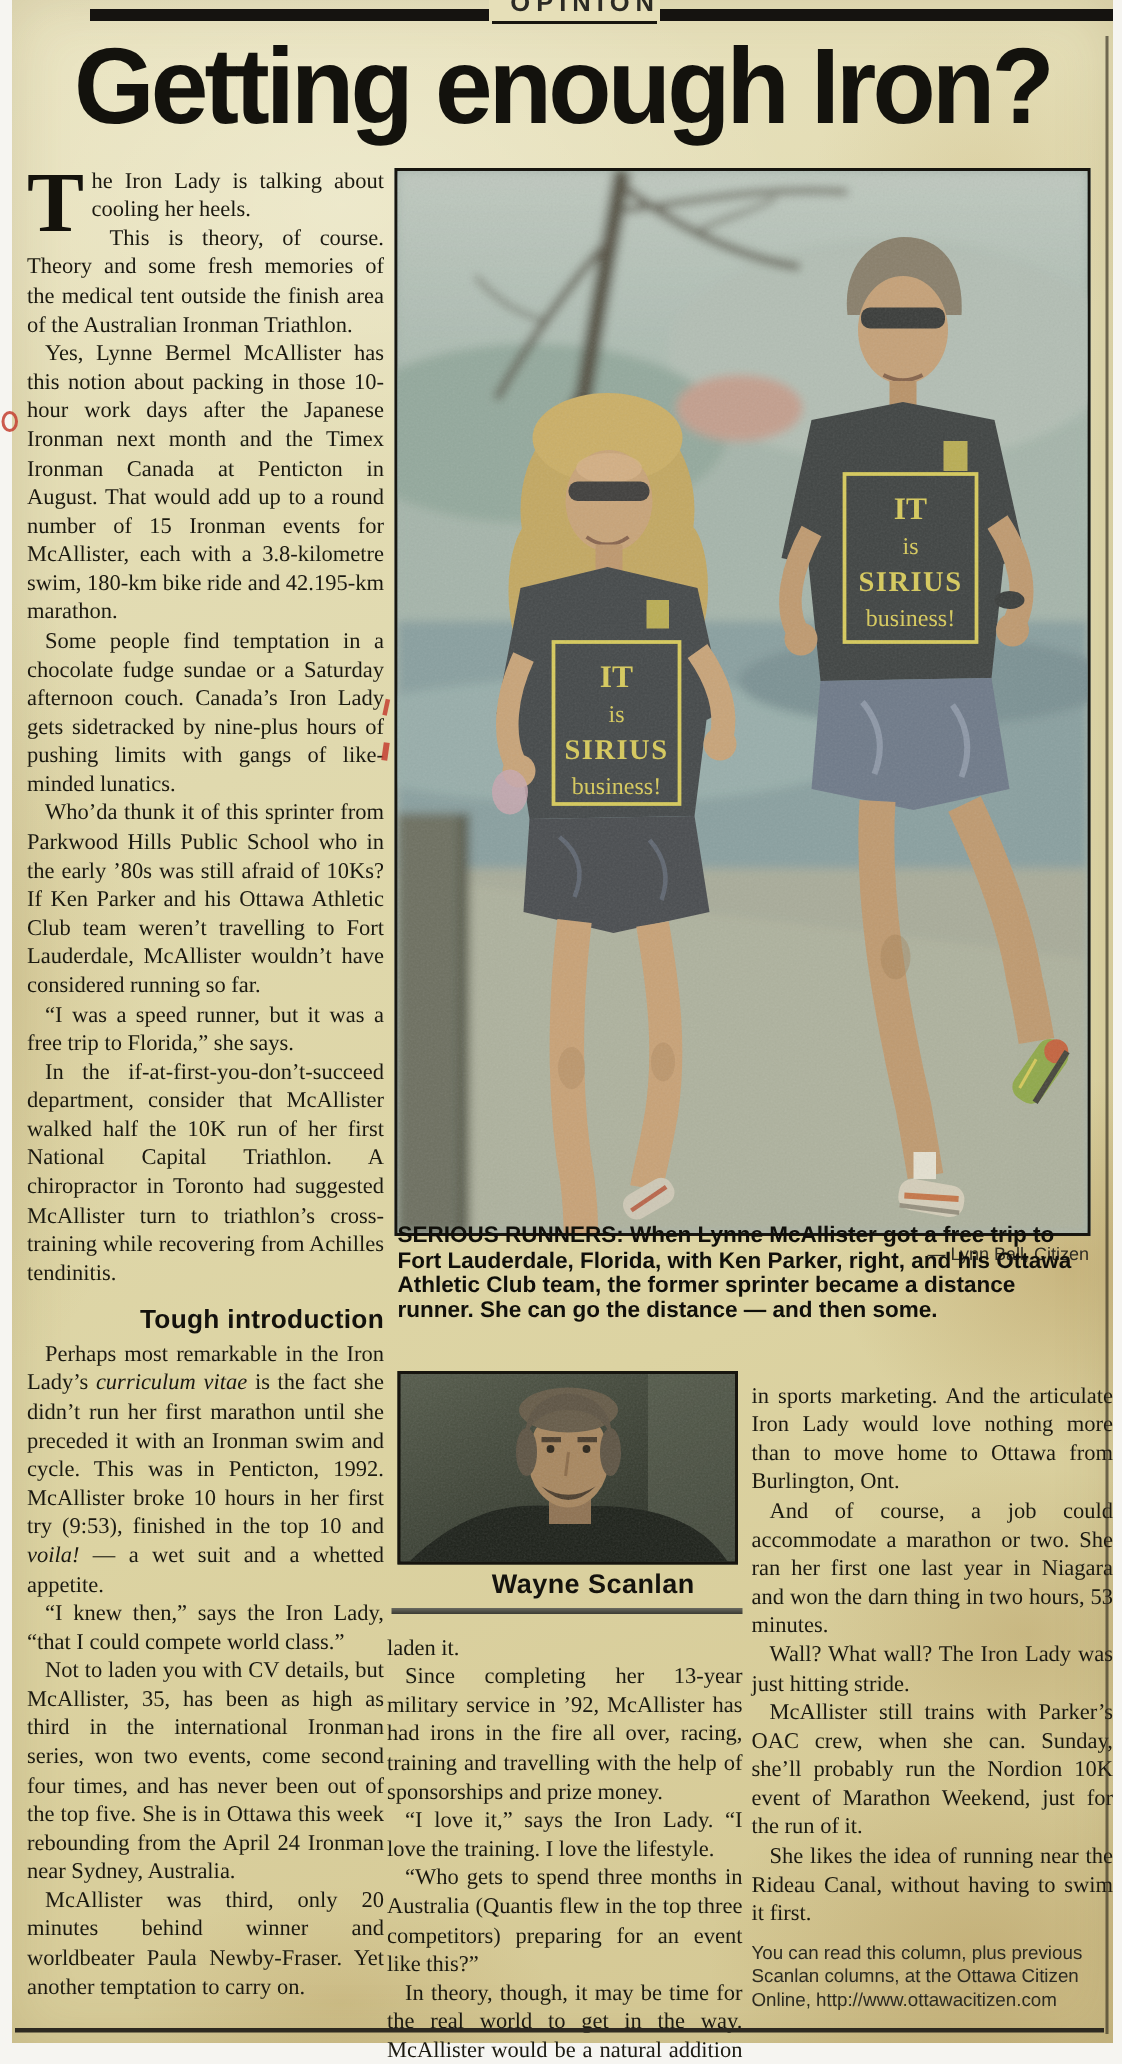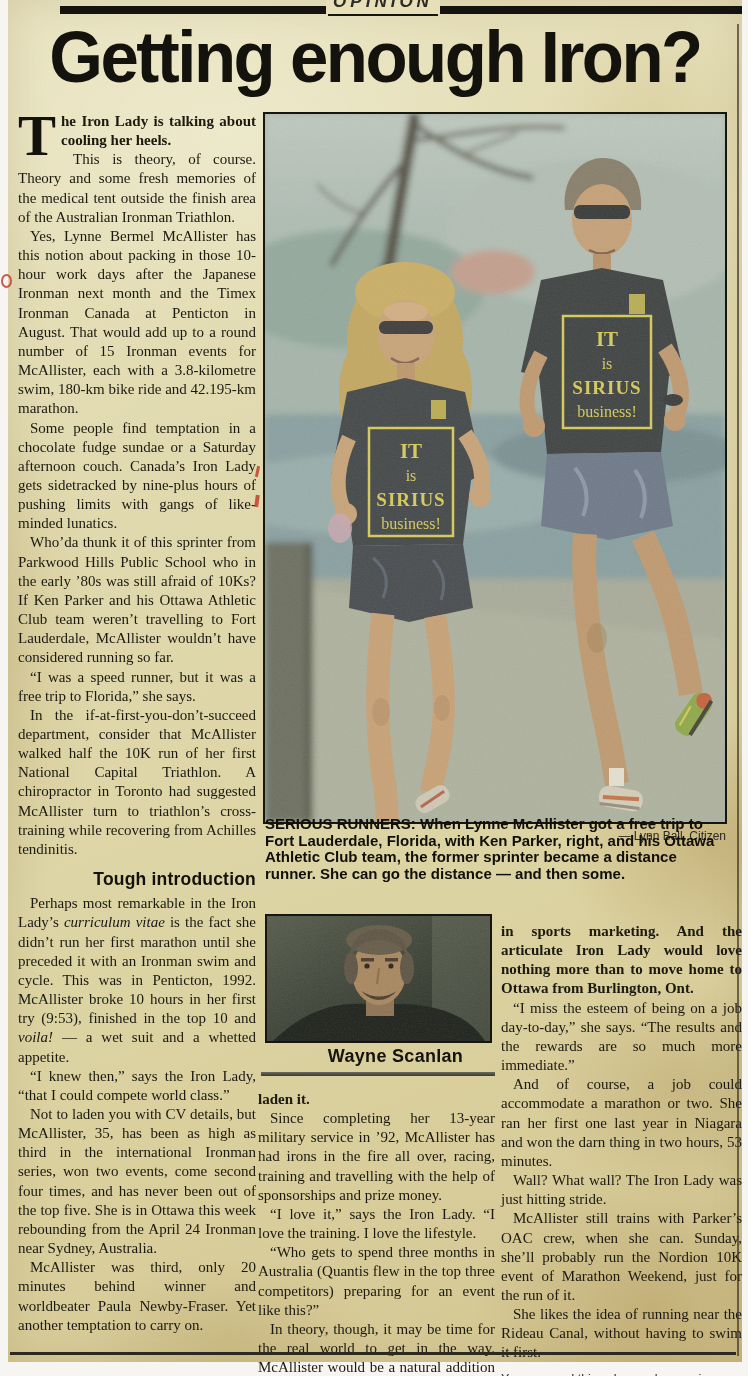--- a/index.html
+++ b/index.html
@@ -18,38 +18,38 @@
       radial-gradient(160px 160px at 88% 9%,  rgba(180,150,80,.16), rgba(180,150,80,0) 70%),
       radial-gradient(120px 340px at 0% 48%,  rgba(185,160,95,.22), rgba(185,160,95,0) 75%),
       radial-gradient(210px 160px at 92% 80%, rgba(146,108,44,.22), rgba(146,108,44,0) 70%),
       radial-gradient(400px 260px at 30% 10%, rgba(255,255,245,.30), rgba(255,255,245,0) 75%),
       linear-gradient(160deg,#e9e3c0 0%, #e0d9ae 35%, #dcd3a2 65%, #d3c692 100%);
     box-shadow: inset 0 0 40px rgba(120,100,50,.18);
   }
   .topbar{position:absolute;left:52px;top:6px;width:682px;height:8px;background:#151310;}
   .opinion-gap{
     position:absolute;left:318px;top:0px;width:114px;height:14px;
-    background:#e6dfb8; overflow:hidden; text-align:center;font-style:italic;
+    background:#e6dfb8; overflow:hidden; text-align:right;
   }
   .opinion-word{
     display:block;margin-top:-8px;
     font-family:"Liberation Sans",sans-serif;font-weight:bold;
     font-size:17px;letter-spacing:4px;color:#2b2a24;
   }
   .opinion-underline{position:absolute;left:320px;top:14px;width:110px;height:2px;background:#17150f;}
   .headline{
     position:absolute;left:0;top:18px;width:100%;margin:0;
     text-align:center;
     font-family:"Liberation Sans",sans-serif;font-weight:bold;
     font-size:69px;letter-spacing:-2.5px;color:#13120d;
     transform:scaleY(1.04);
   }
   .col{position:absolute;font-size:15px;line-height:19.15px;color:#1b1910;text-align:justify;}
   .col p{margin:0;text-indent:12px;}
-  .col p.noindent{text-indent:0;font-weight:bold;}
+  .col p.noindent{text-indent:0;}
   .col-left{left:10px;top:112px;width:238px;}
   .col-mid{left:250px;top:1090px;width:237px;}
   .col-right{left:493px;top:922px;width:241px;}
   .dropcap{
     float:left;
     font-family:"Liberation Serif",serif;font-weight:bold;
     font-size:57px;line-height:44px;
     padding:2px 5px 0 0;color:#14120c;
   }
   .subhead{
@@ -295,21 +295,20 @@
   <div class="col col-mid">
     <p class="noindent">laden it.</p>
     <p>Since completing her 13-year military service in ’92, McAllister has had irons in the fire all over, racing, training and travelling with the help of sponsorships and prize money.</p>
     <p>“I love it,” says the Iron Lady. “I love the training. I love the lifestyle.</p>
     <p>“Who gets to spend three months in Australia (Quantis flew in the top three competitors) preparing for an event like this?”</p>
     <p>In theory, though, it may be time for the real world to get in the way. McAllister would be a natural addition to the PR department of a firm with an eye to following Corel’s lead</p>
   </div>
 
   <div class="col col-right">
     <p class="noindent">in sports marketing. And the articulate Iron Lady would love nothing more than to move home to Ottawa from Burlington, Ont.</p>
-    <p>“I miss the esteem of being on a job day-to-day,” she says. “The results and the rewards are so much more immediate.”</p>
     <p>And of course, a job could accommodate a marathon or two. She ran her first one last year in Niagara and won the darn thing in two hours, 53 minutes.</p>
     <p>Wall? What wall? The Iron Lady was just hitting stride.</p>
     <p>McAllister still trains with Parker’s OAC crew, when she can. Sunday, she’ll probably run the Nordion 10K event of Marathon Weekend, just for the run of it.</p>
     <p>She likes the idea of running near the Rideau Canal, without having to swim it first.</p>
     <div class="footer">
       <p>You can read this column, plus previous Scanlan columns, at the Ottawa Citizen Online, http://www.ottawacitizen.com</p>
 
     </div>
   </div>
 

